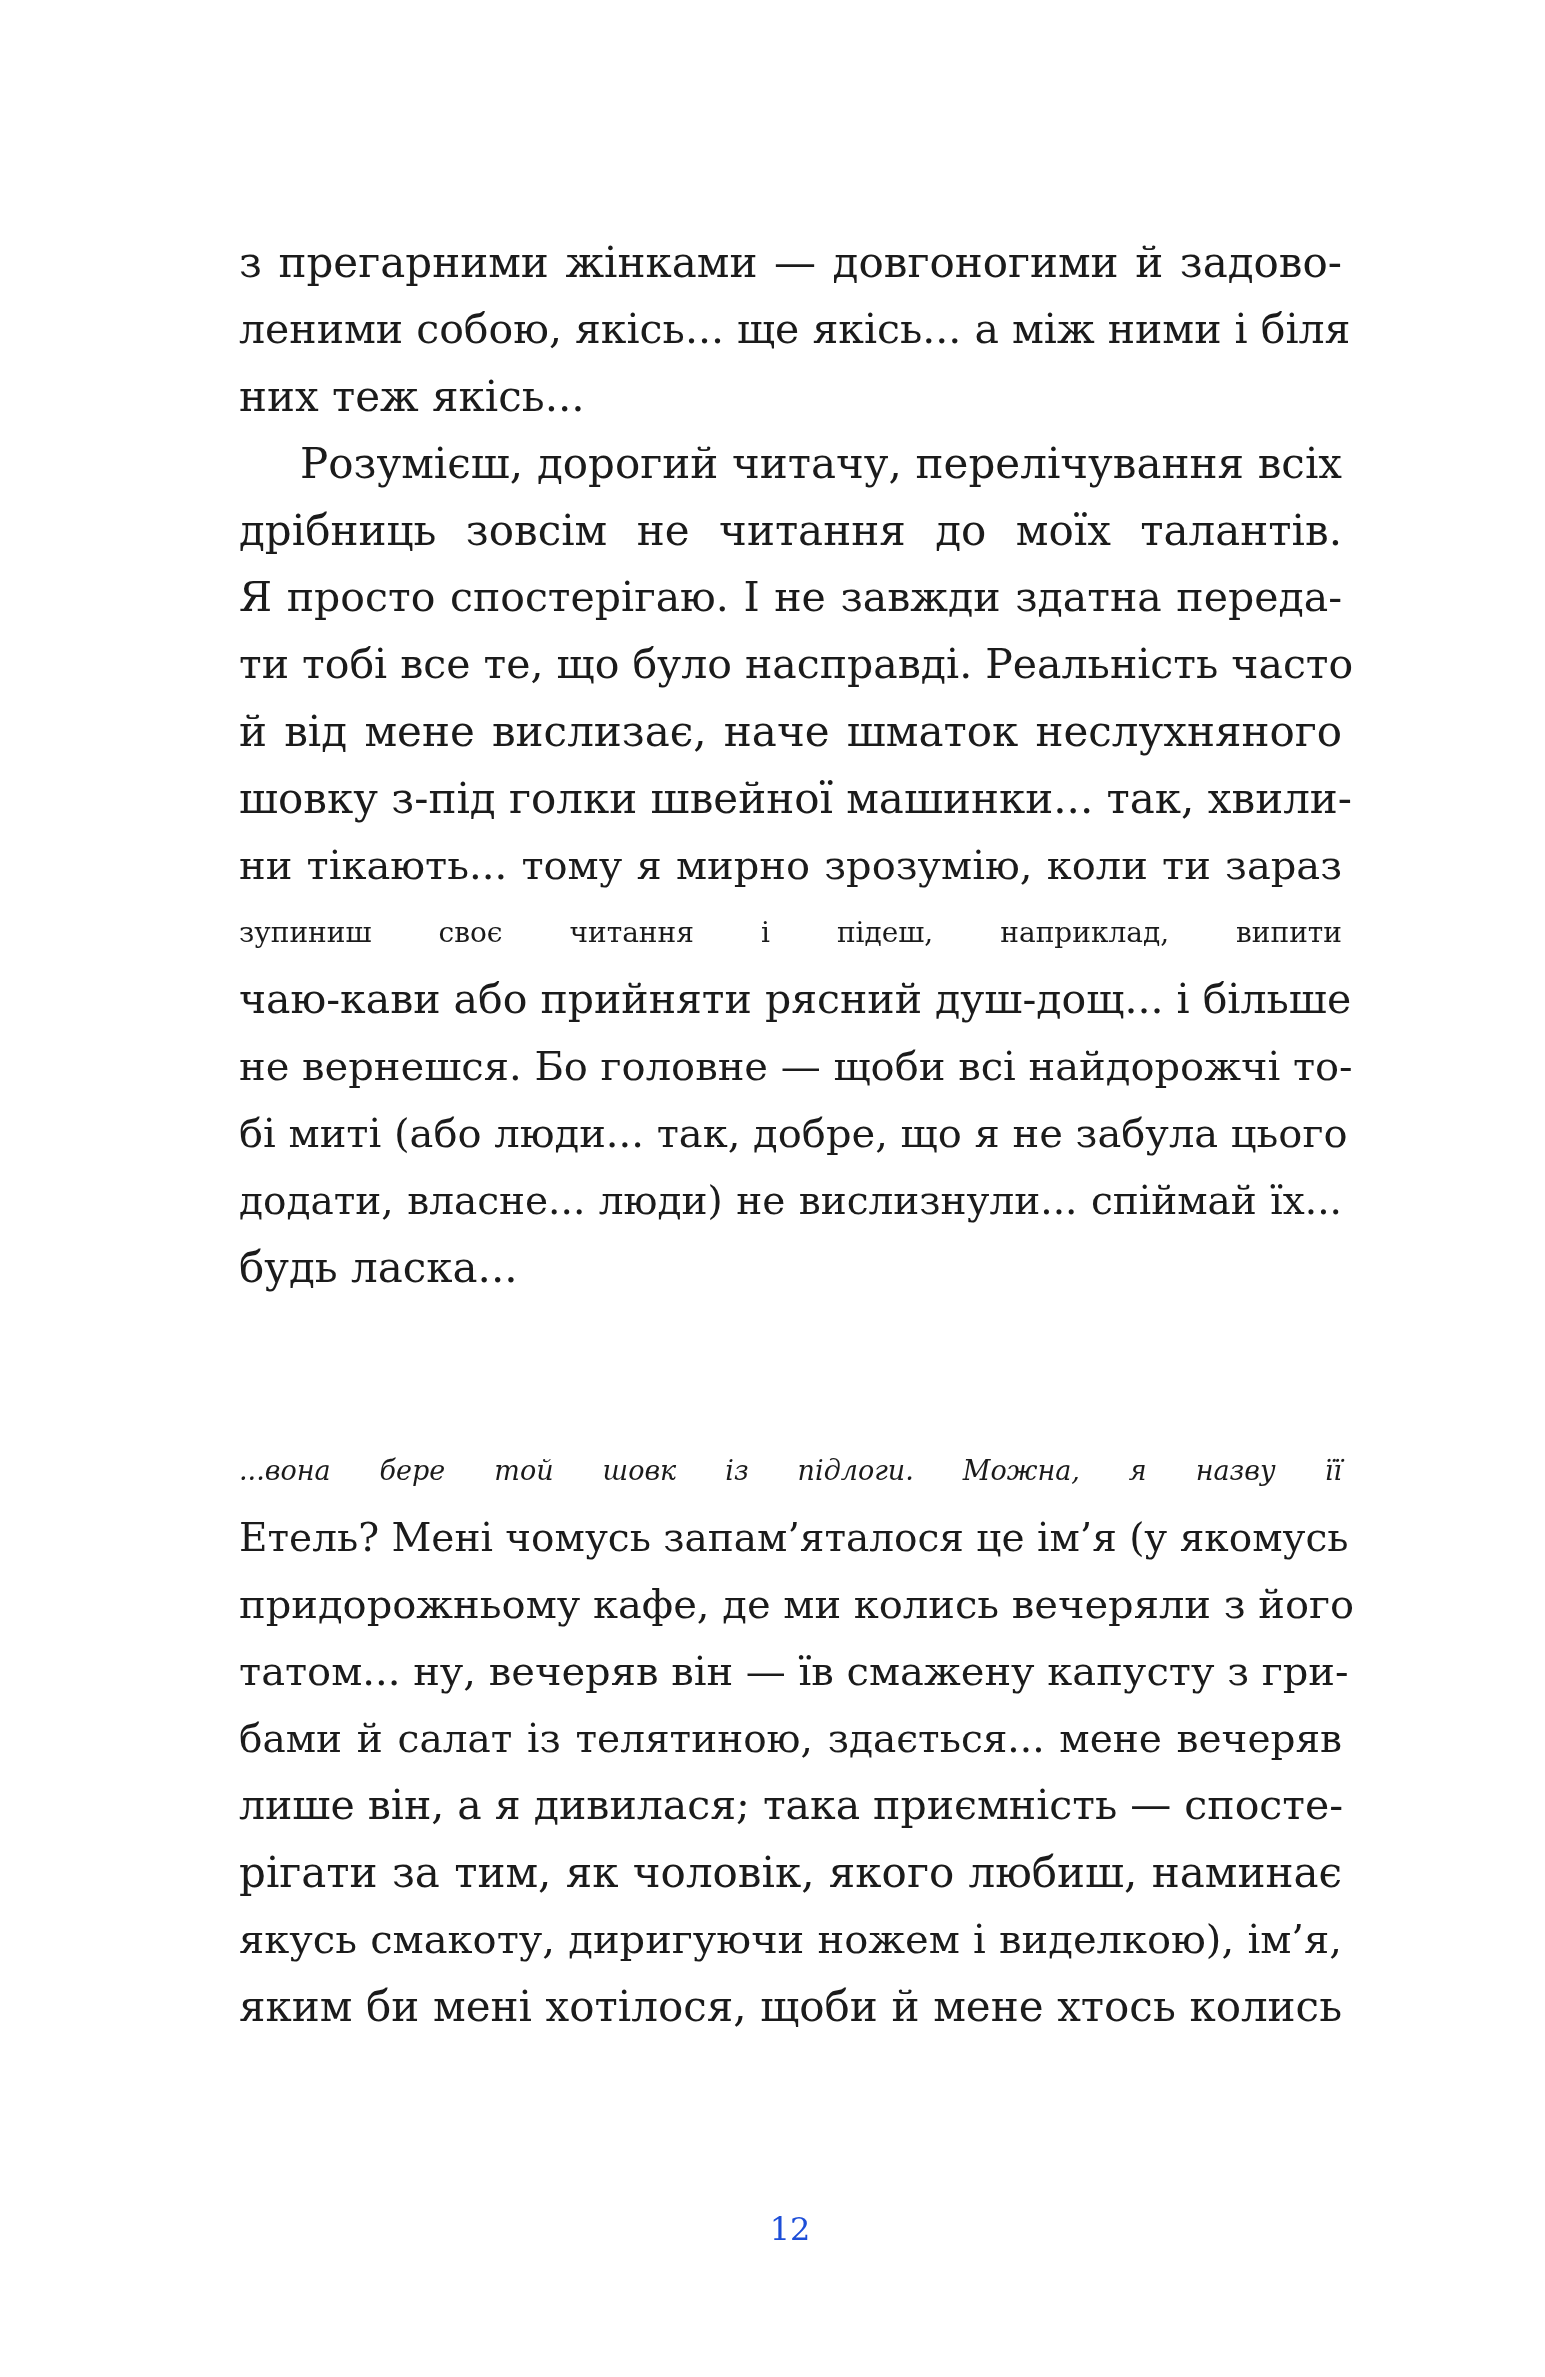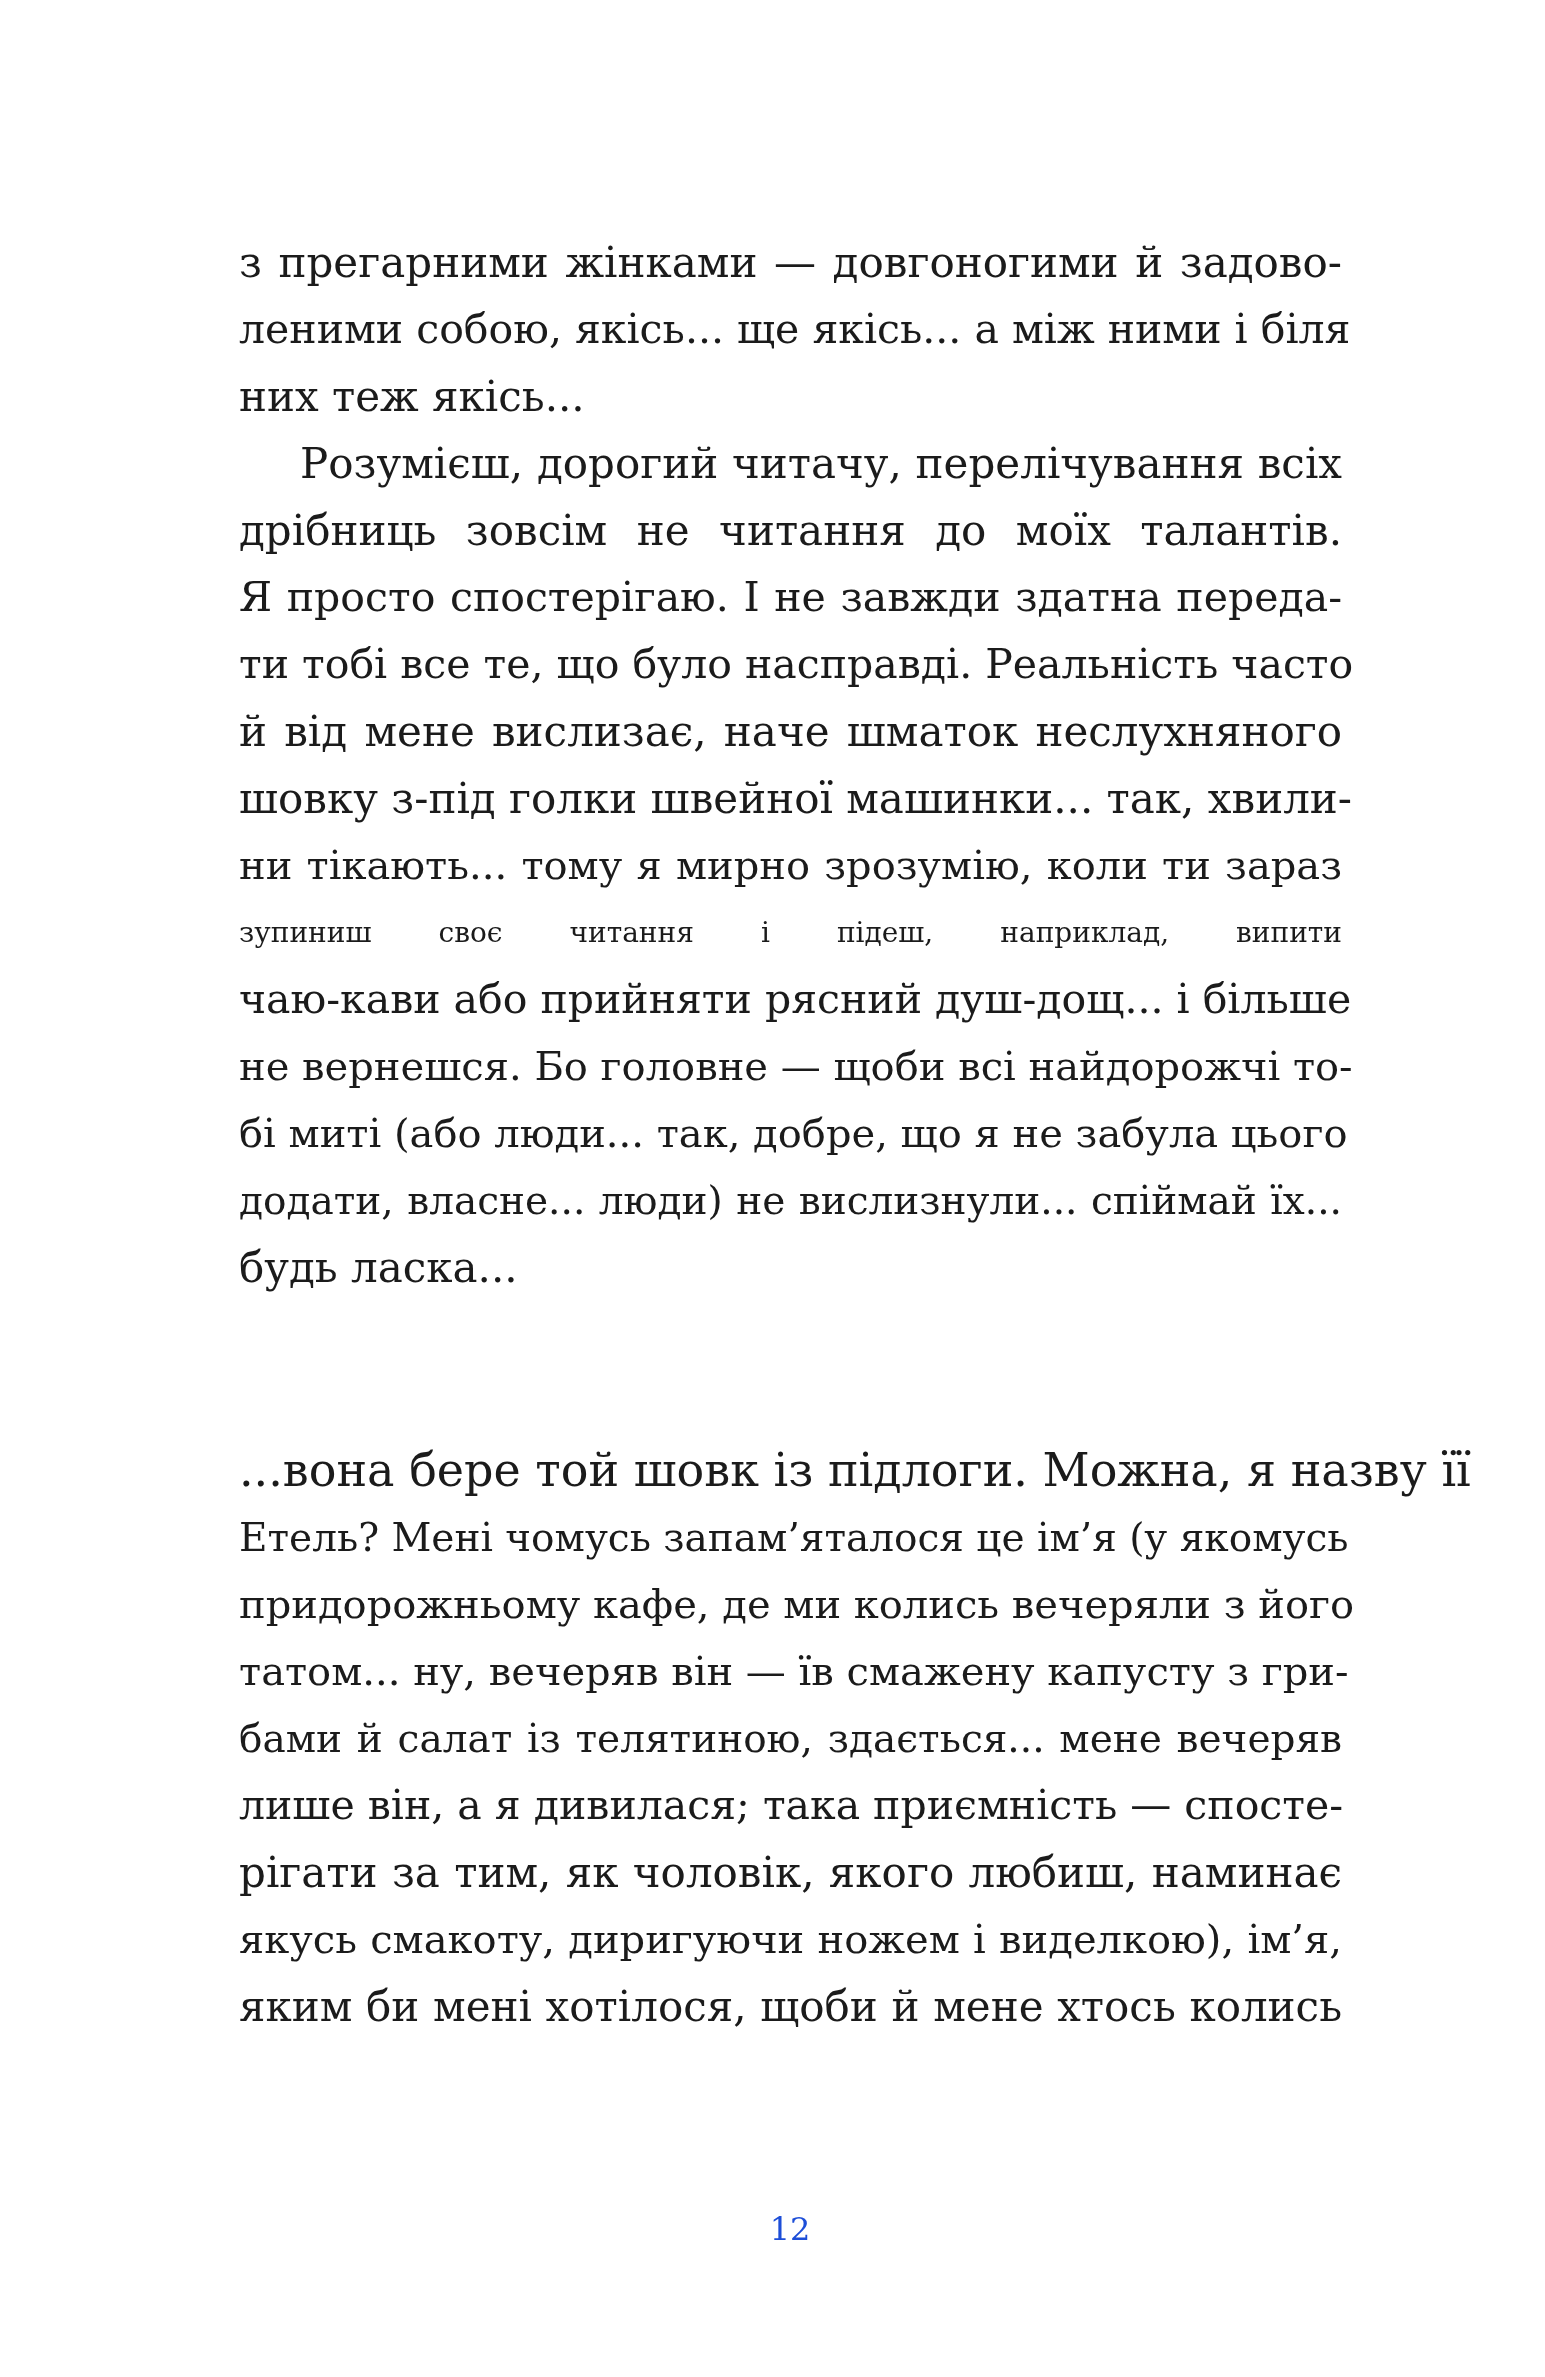--- a/index.html
+++ b/index.html
@@ -44,21 +44,21 @@
     <span class="line" style="letter-spacing: 0px; font-size: 40px;">ни тікають... тому я мирно зрозумію, коли ти зараз</span>
     <span class="line" style="letter-spacing: 0px; font-size: 28px;">зупиниш своє читання і підеш, наприклад, випити</span>
     <span class="line" style="letter-spacing: 0px; font-size: 41px;">чаю-кави або прийняти рясний душ-дощ... і більше</span>
     <span class="line" style="letter-spacing: 0px; font-size: 40px;">не вернешся. Бо головне — щоби всі найдорожчі то-</span>
     <span class="line" style="letter-spacing: 0px; font-size: 40px;">бі миті (або люди... так, добре, що я не забула цього</span>
     <span class="line" style="letter-spacing: 0px; font-size: 39px;">додати, власне... люди) не вислизнули... спіймай їх...</span>
     <span class="line last">будь ласка...</span>
   </div>
 
   <div class="block" id="section-2">
-    <span class="line" style="letter-spacing: 0px; font-size: 46px;">...вона бере той шовк із підлоги. Можна, я назву її</span>
+    <span class="line" style="letter-spacing: 0px; font-size: 27px; font-style: italic;">...вона бере той шовк із підлоги. Можна, я назву її</span>
     <span class="line" style="letter-spacing: 0px; font-size: 39px;">Етель? Мені чомусь запам’яталося це ім’я (у якомусь</span>
     <span class="line" style="letter-spacing: 0px; font-size: 40px;">придорожньому кафе, де ми колись вечеряли з його</span>
     <span class="line" style="letter-spacing: 0px; font-size: 40px;">татом... ну, вечеряв він — їв смажену капусту з гри-</span>
     <span class="line" style="letter-spacing: 0px; font-size: 39px;">бами й салат із телятиною, здається... мене вечеряв</span>
     <span class="line" style="letter-spacing: 0px; font-size: 41px;">лише він, а я дивилася; така приємність — спосте-</span>
     <span class="line">рігати за тим, як чоловік, якого любиш, наминає</span>
     <span class="line" style="letter-spacing: 0px; font-size: 40px;">якусь смакоту, диригуючи ножем і виделкою), ім’я,</span>
     <span class="line">яким би мені хотілося, щоби й мене хтось колись</span>
   </div>
 

